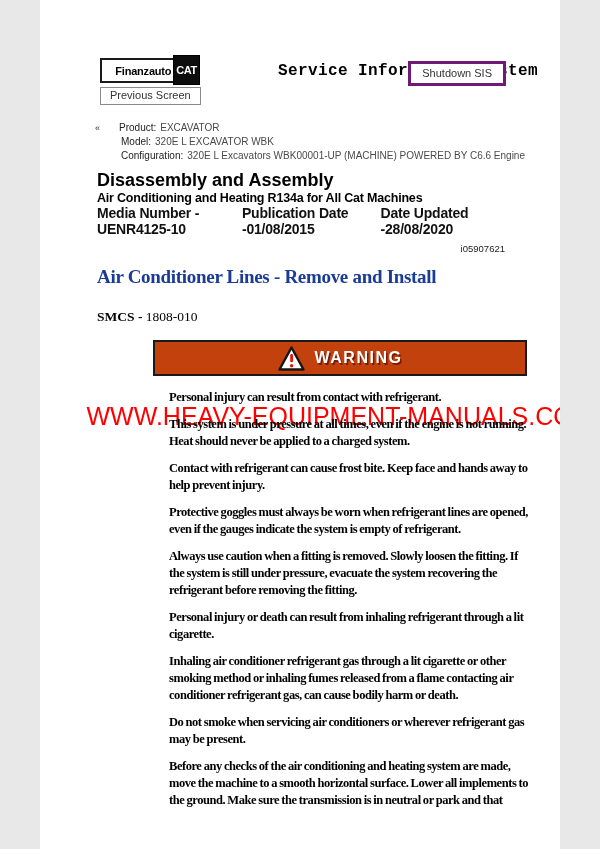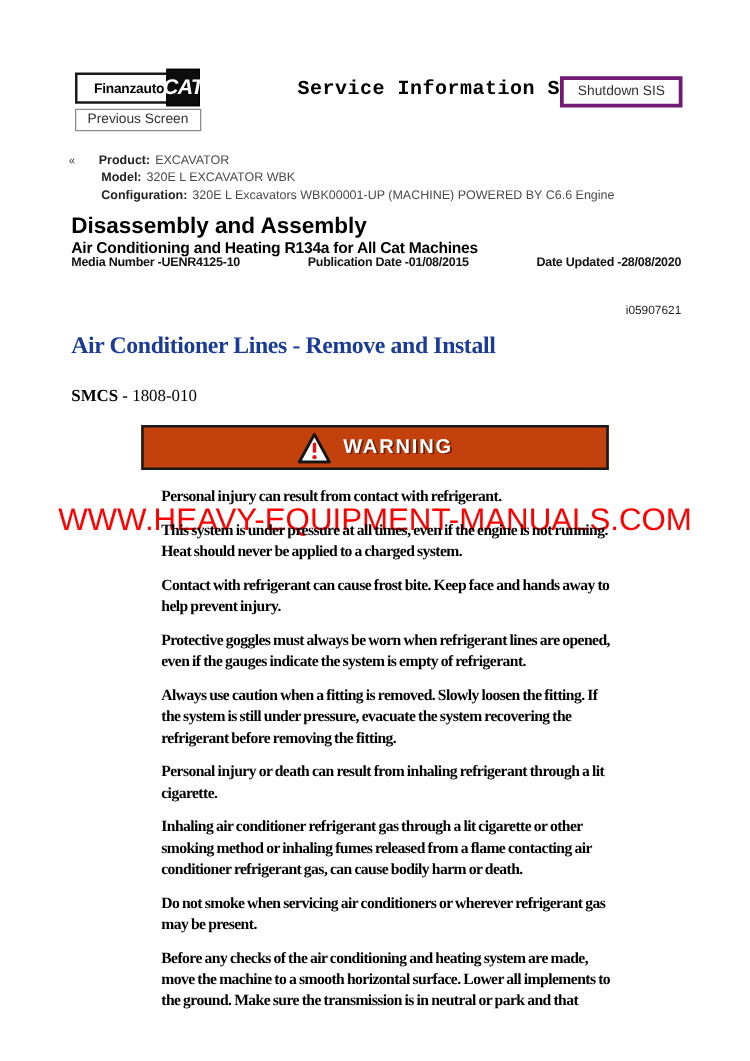--- a/index.html
+++ b/index.html
@@ -1,19 +1,19 @@
 <!DOCTYPE html>
 <html><head>
 <meta charset="utf-8">
 <style>
   * { box-sizing: border-box; }
   html, body { margin: 0; padding: 0; background: #e8e8e8; }
   .page {
     position: relative;
-    width: 600px;
+    width: 520px;
     height: 849px;
     background: #ffffff;
     font-family: "Liberation Sans", sans-serif;
     color: #111;
     overflow: hidden;
     margin: 0 auto;
   }
 
   
   .logo-box {
@@ -24,21 +24,21 @@
     gap: 1px; background: #fff;
   }
   .logo-text { font-weight: bold; font-size: 11px; color: #000; letter-spacing: -0.2px; }
   .logo-arrow { font-weight: bold; font-size: 10px; color: #000; }
   .cat-box {
     position: absolute; left: 133px; top: 55px;
     width: 27px; height: 30px;
     background: #0d0d0d; border: 1px solid #000;
     display: flex; align-items: center; justify-content: center;
   }
-  .cat-text { color: #fff; font-weight: bold; font-style: italic; font-size: 17px; letter-spacing: -0.5px; }
+  .cat-text { color: #fff; font-weight: bold; font-size: 11px; letter-spacing: -0.5px; }
   .prev-btn {
     position: absolute; left: 60px; top: 87px;
     border: 1px solid #8a8a8a; background: #fff;
     font-size: 11px; color: #333; padding: 1px 9px 2px 9px;
     line-height: 13px; cursor: pointer;
   }
   .sis-title {
     position: absolute; left: 238px; top: 62px;
     font-family: Liberation Mono, monospace;
     font-weight: bold; font-size: 16px; letter-spacing: 0.4px;
@@ -48,30 +48,30 @@
     position: absolute; right: 54px; top: 61px;
     border: 3px solid #701a75; background: #fff;
     font-size: 11px; color: #333; padding: 3px 11px 4px 11px; cursor: pointer;
   }
 
   
   .product-info { position: absolute; left: 55px; top: 121px; font-size: 10px; line-height: 14px; }
   .pi-row { white-space: nowrap; }
   .pi-prefix { color: #333; font-size: 9px; margin-right: 0px; }
   .pi-indent { display: inline-block; width: 7px; }
-  .pi-label { font-weight: bold; color: #222; padding-left: 19px; }
+  .pi-label { font-weight: normal; color: #222; padding-left: 19px; }
   .pi-value { color: #4a4a4a; margin-left: 4px; }
 
   
   .section-title { position: absolute; left: 57px; top: 170px; font-size: 18px; font-weight: bold; color: #000; }
   .section-subtitle { position: absolute; left: 57px; top: 191px; font-size: 12.5px; font-weight: bold; letter-spacing: -0.2px; color: #000; }
   .meta-row {
     position: absolute; left: 57px; right: 55px; top: 205px;
-    display: flex; justify-content: space-between;
-    font-size: 10px; font-weight: bold; color: #111; letter-spacing: -0.2px;
+    display: flex; justify-content: flex-end;
+    font-size: 14px; font-weight: bold; color: #111; letter-spacing: -0.2px;
   }
   .doc-id { position: absolute; right: 55px; top: 243px; font-size: 9.5px; color: #222; }
   .doc-title {
     position: absolute; left: 57px; top: 266px; margin: 0;
     font-family: "Liberation Serif", serif;
     font-weight: bold; font-size: 19px; letter-spacing: -0.3px;
     color: #1a3c96; white-space: nowrap;
   }
   .smcs { position: absolute; left: 57px; top: 309px; font-family: "Liberation Serif", serif; font-size: 13.5px; color: #000; }
   .smcs-label { font-weight: bold; }

